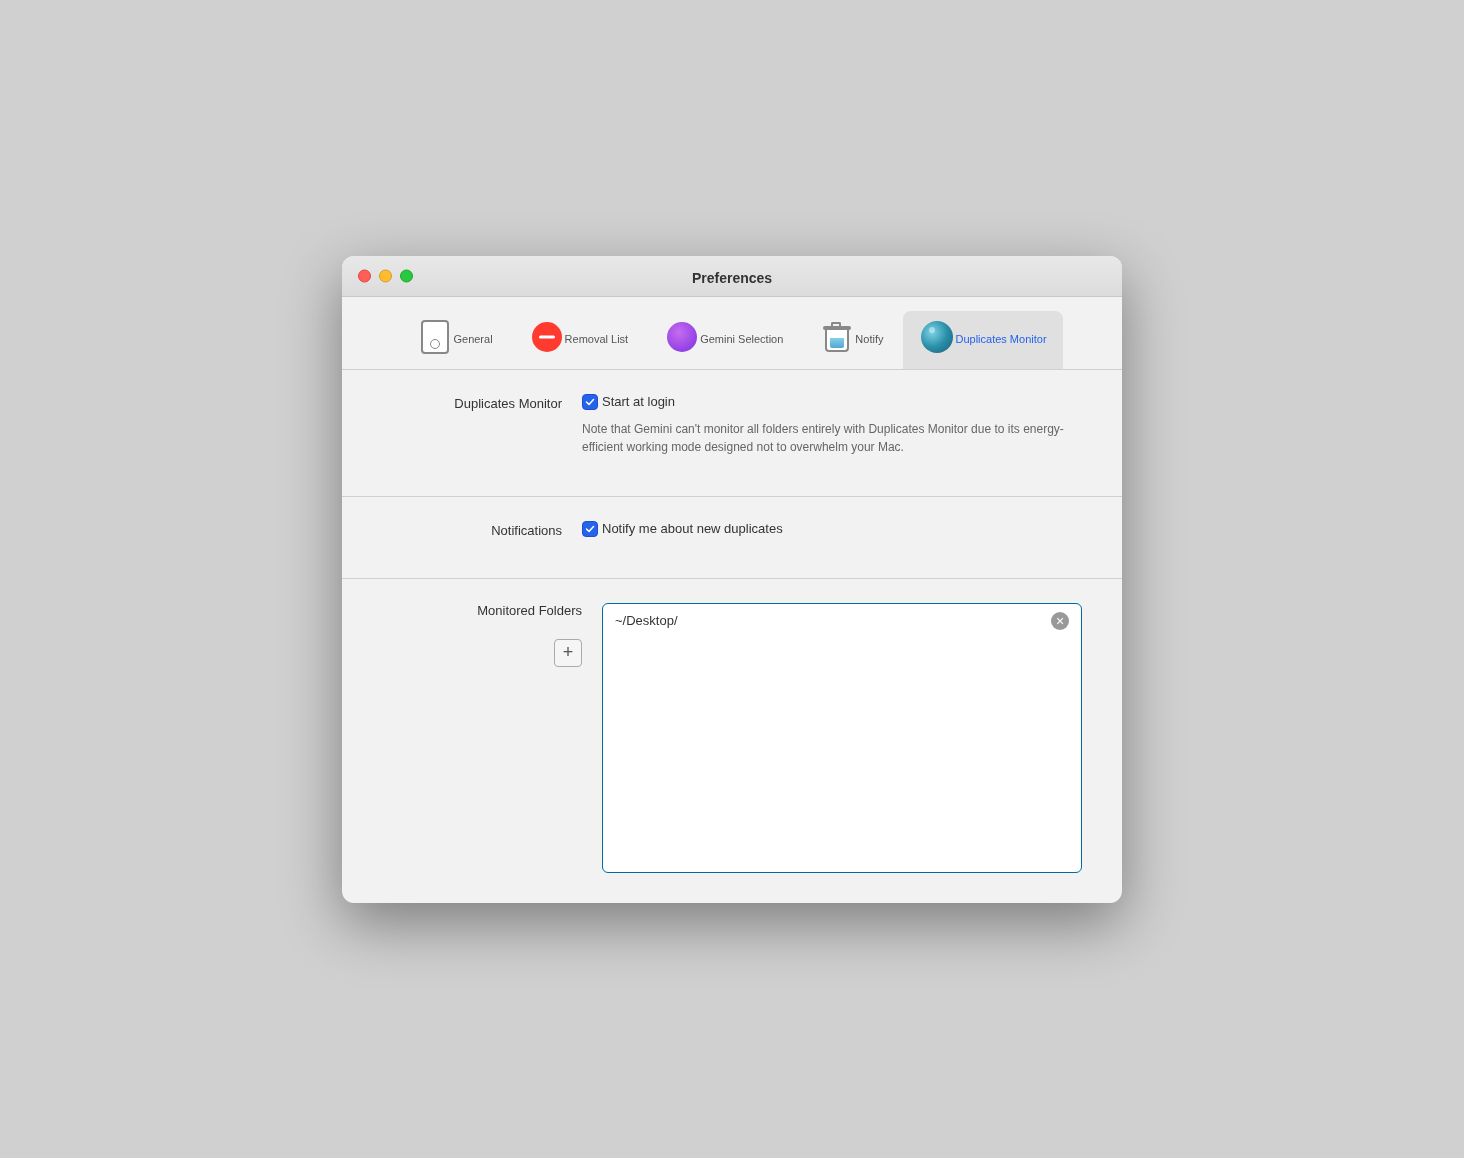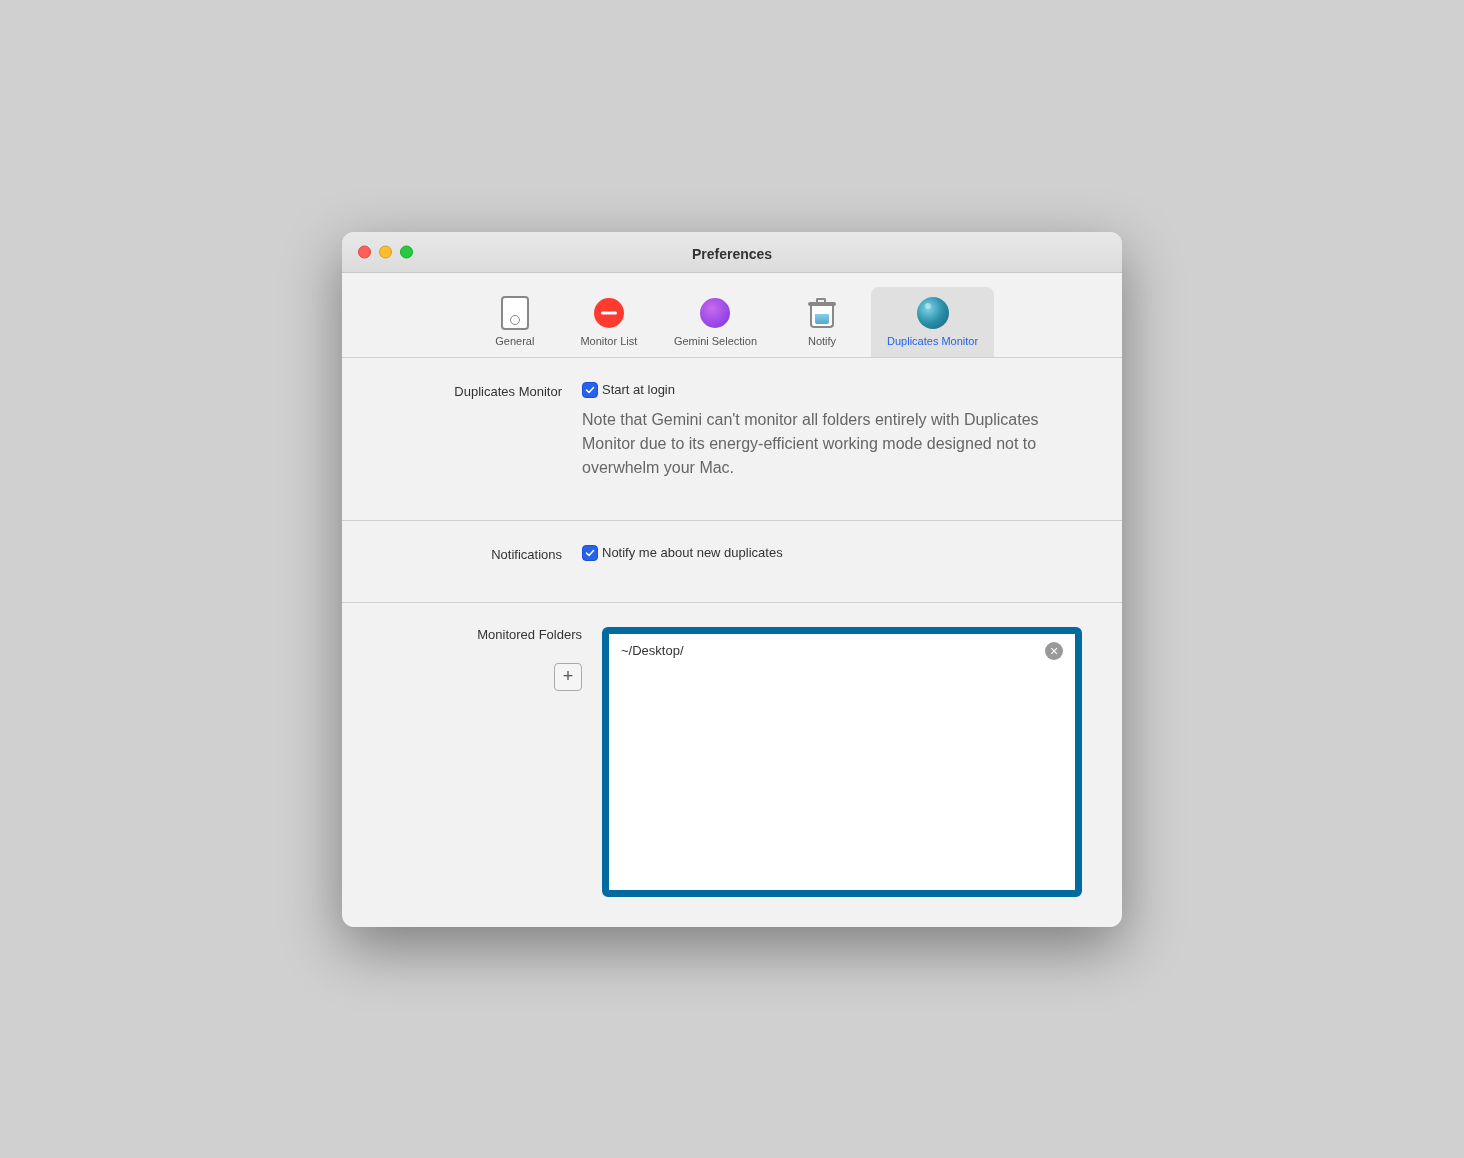--- a/index.html
+++ b/index.html
@@ -61,21 +61,21 @@
       background: #f2f2f2;
       padding: 14px 0 0;
       display: flex;
       justify-content: center;
       gap: 4px;
       border-bottom: 1px solid #d0d0d0;
     }
 
     .tab-item {
       display: flex;
-      flex-direction: column;
+      flex-direction: row;
       align-items: center;
       padding: 8px 16px 10px;
       border-radius: 8px 8px 0 0;
       cursor: pointer;
       min-width: 90px;
     }
 
     .tab-item.active {
       background: #e0e0e0;
     }
@@ -270,21 +270,21 @@
       width: 10px;
       height: 10px;
     }
 
     .checkbox-label {
       font-size: 13px;
       color: #333;
     }
 
     .note-text {
-      font-size: 16px;
+      font-size: 12px;
       color: #666;
       line-height: 1.5;
       margin-top: 10px;
       max-width: 520px;
     }
 
     .folders-section {
       padding: 24px 40px 30px;
     }
 
@@ -317,21 +317,21 @@
       align-items: center;
       justify-content: center;
       cursor: pointer;
       font-size: 18px;
       color: #555;
       margin-left: auto;
     }
 
     .folders-list {
       flex: 1;
-      border: 7px solid #0369a1;
+      border: 1px solid #0369a1;
       border-radius: 6px;
       background: white;
       min-height: 270px;
     }
 
     .folder-item {
       display: flex;
       align-items: center;
       justify-content: space-between;
       padding: 8px 12px;
@@ -387,21 +387,21 @@
       <div class="tab-icon">
         <div class="icon-general"></div>
       </div>
       <span class="tab-label">General</span>
     </div>
 
     <div class="tab-item">
       <div class="tab-icon">
         <div class="icon-ignore"></div>
       </div>
-      <span class="tab-label">Monitor List</span>
+      <span class="tab-label">Removal List</span>
     </div>
 
     <div class="tab-item">
       <div class="tab-icon">
         <div class="icon-smart"></div>
       </div>
       <span class="tab-label">Gemini Selection</span>
     </div>
 
     <div class="tab-item">

